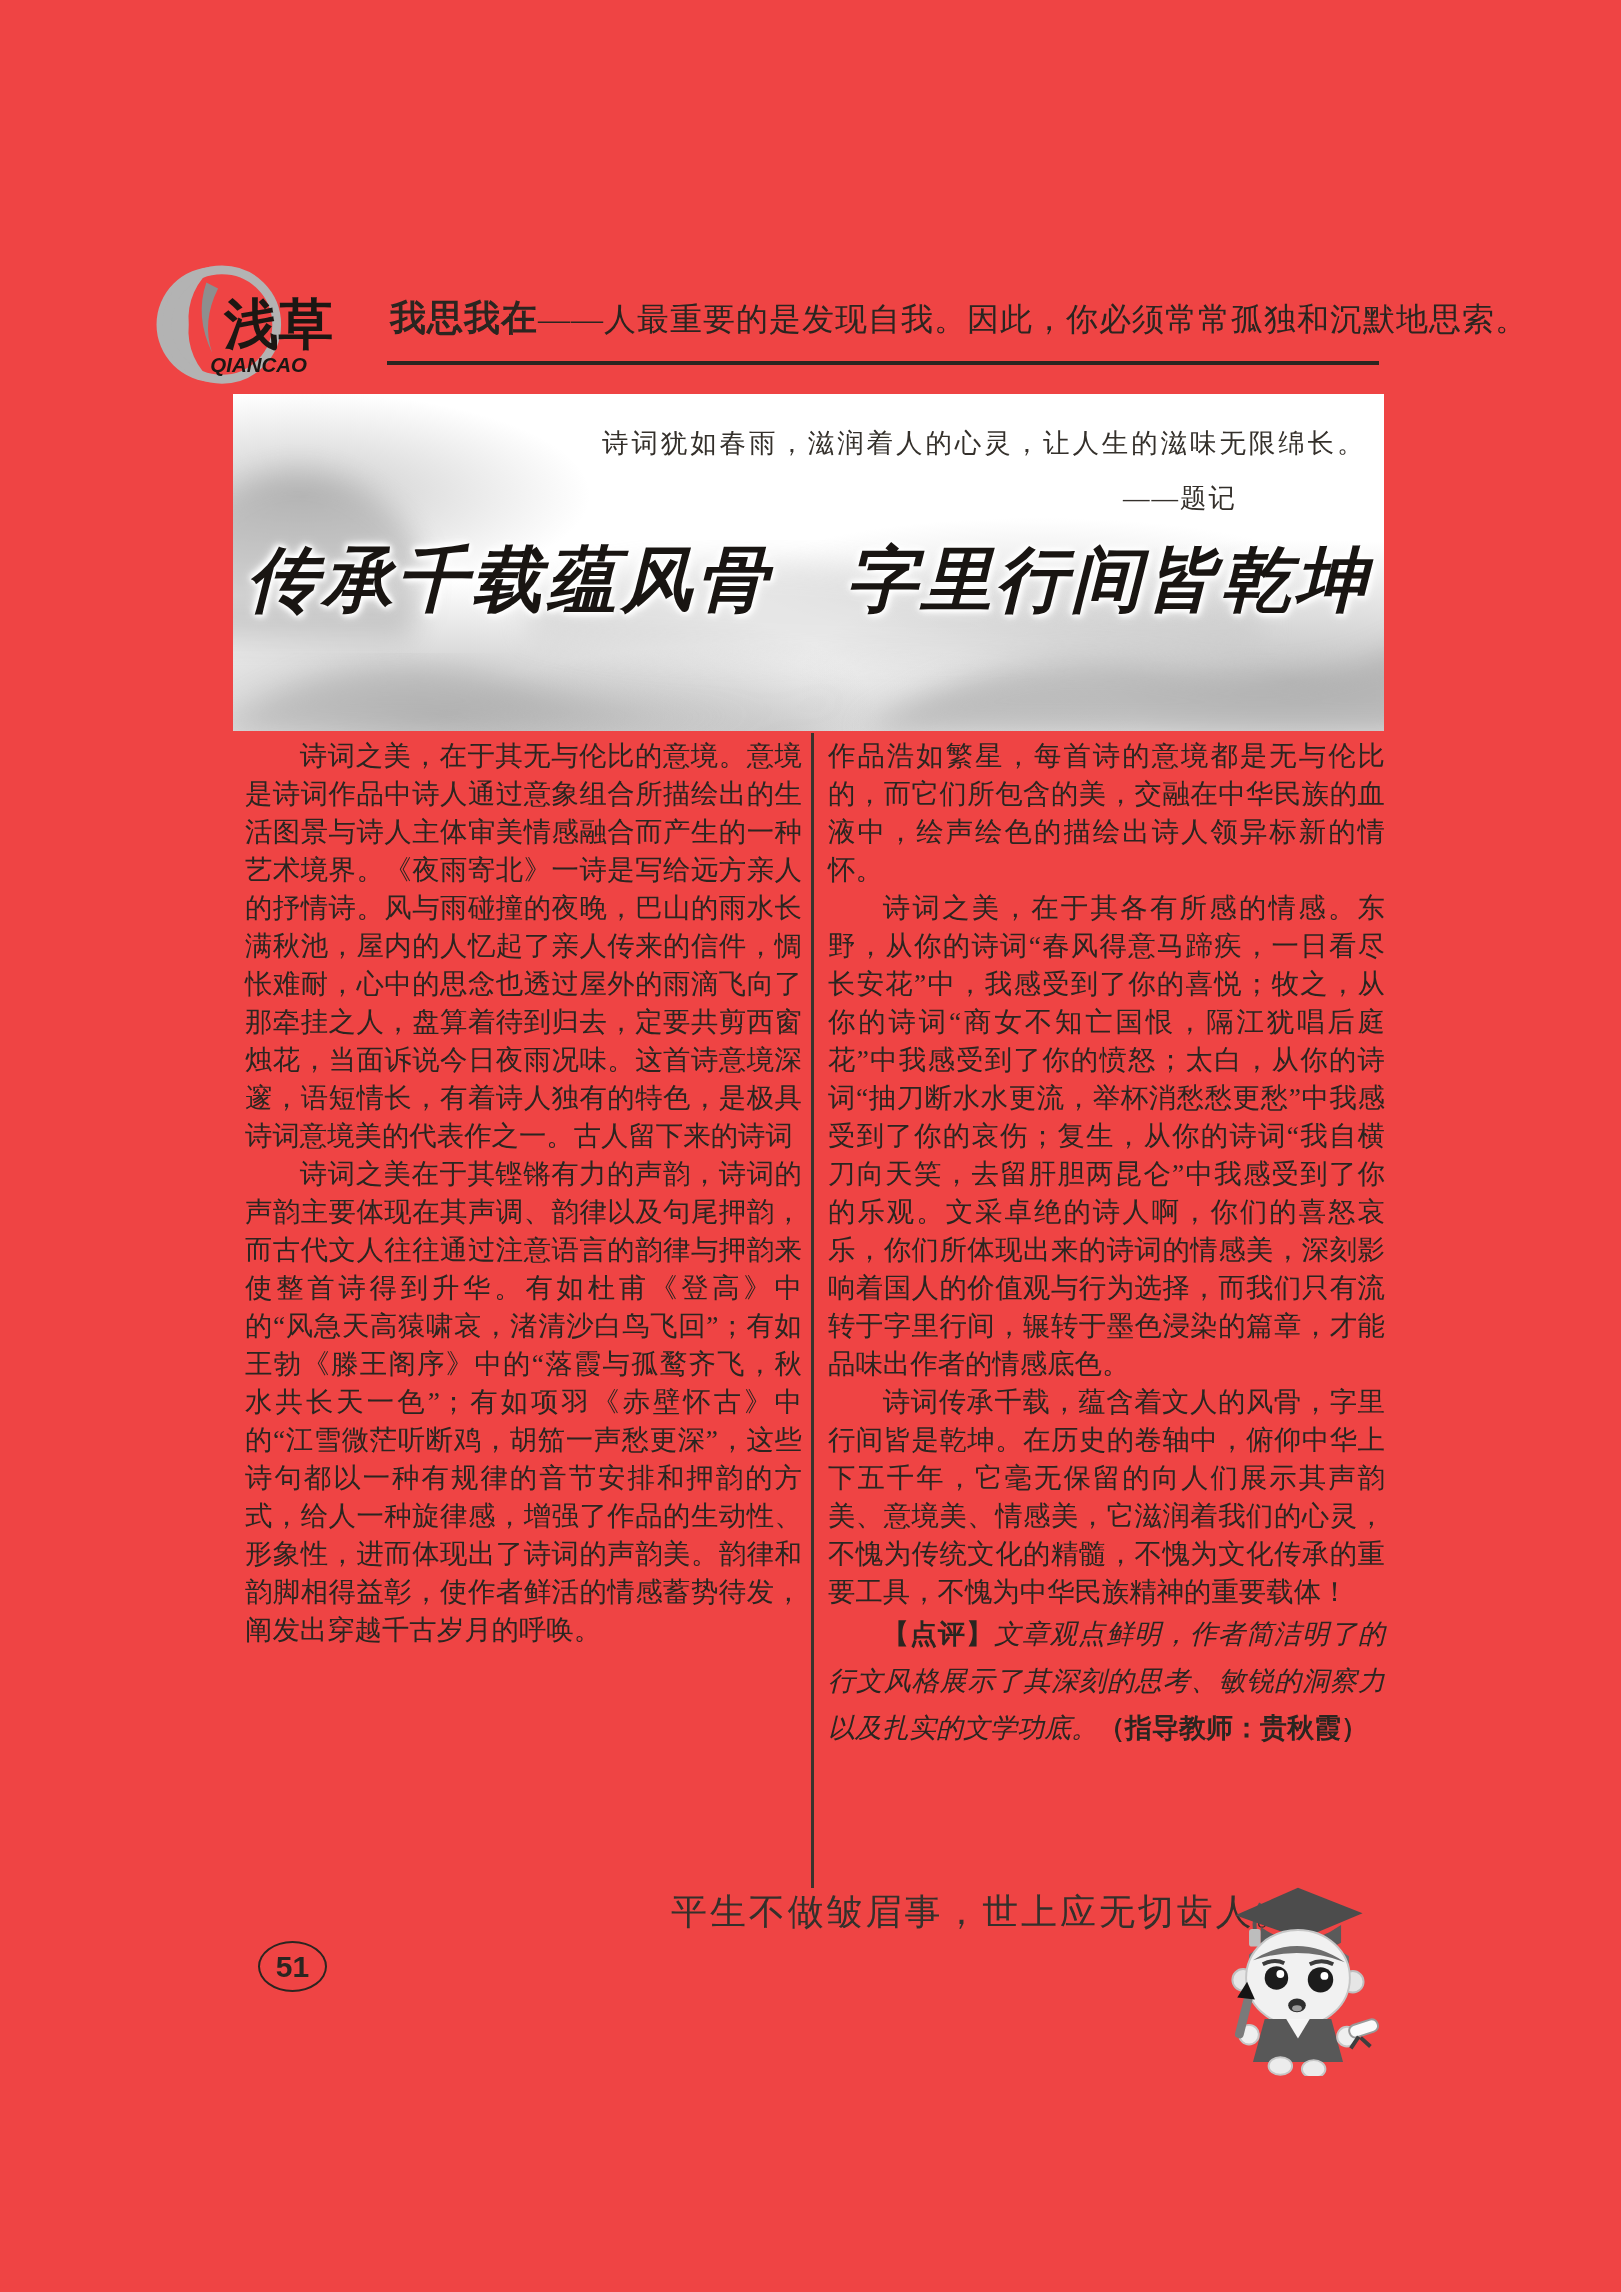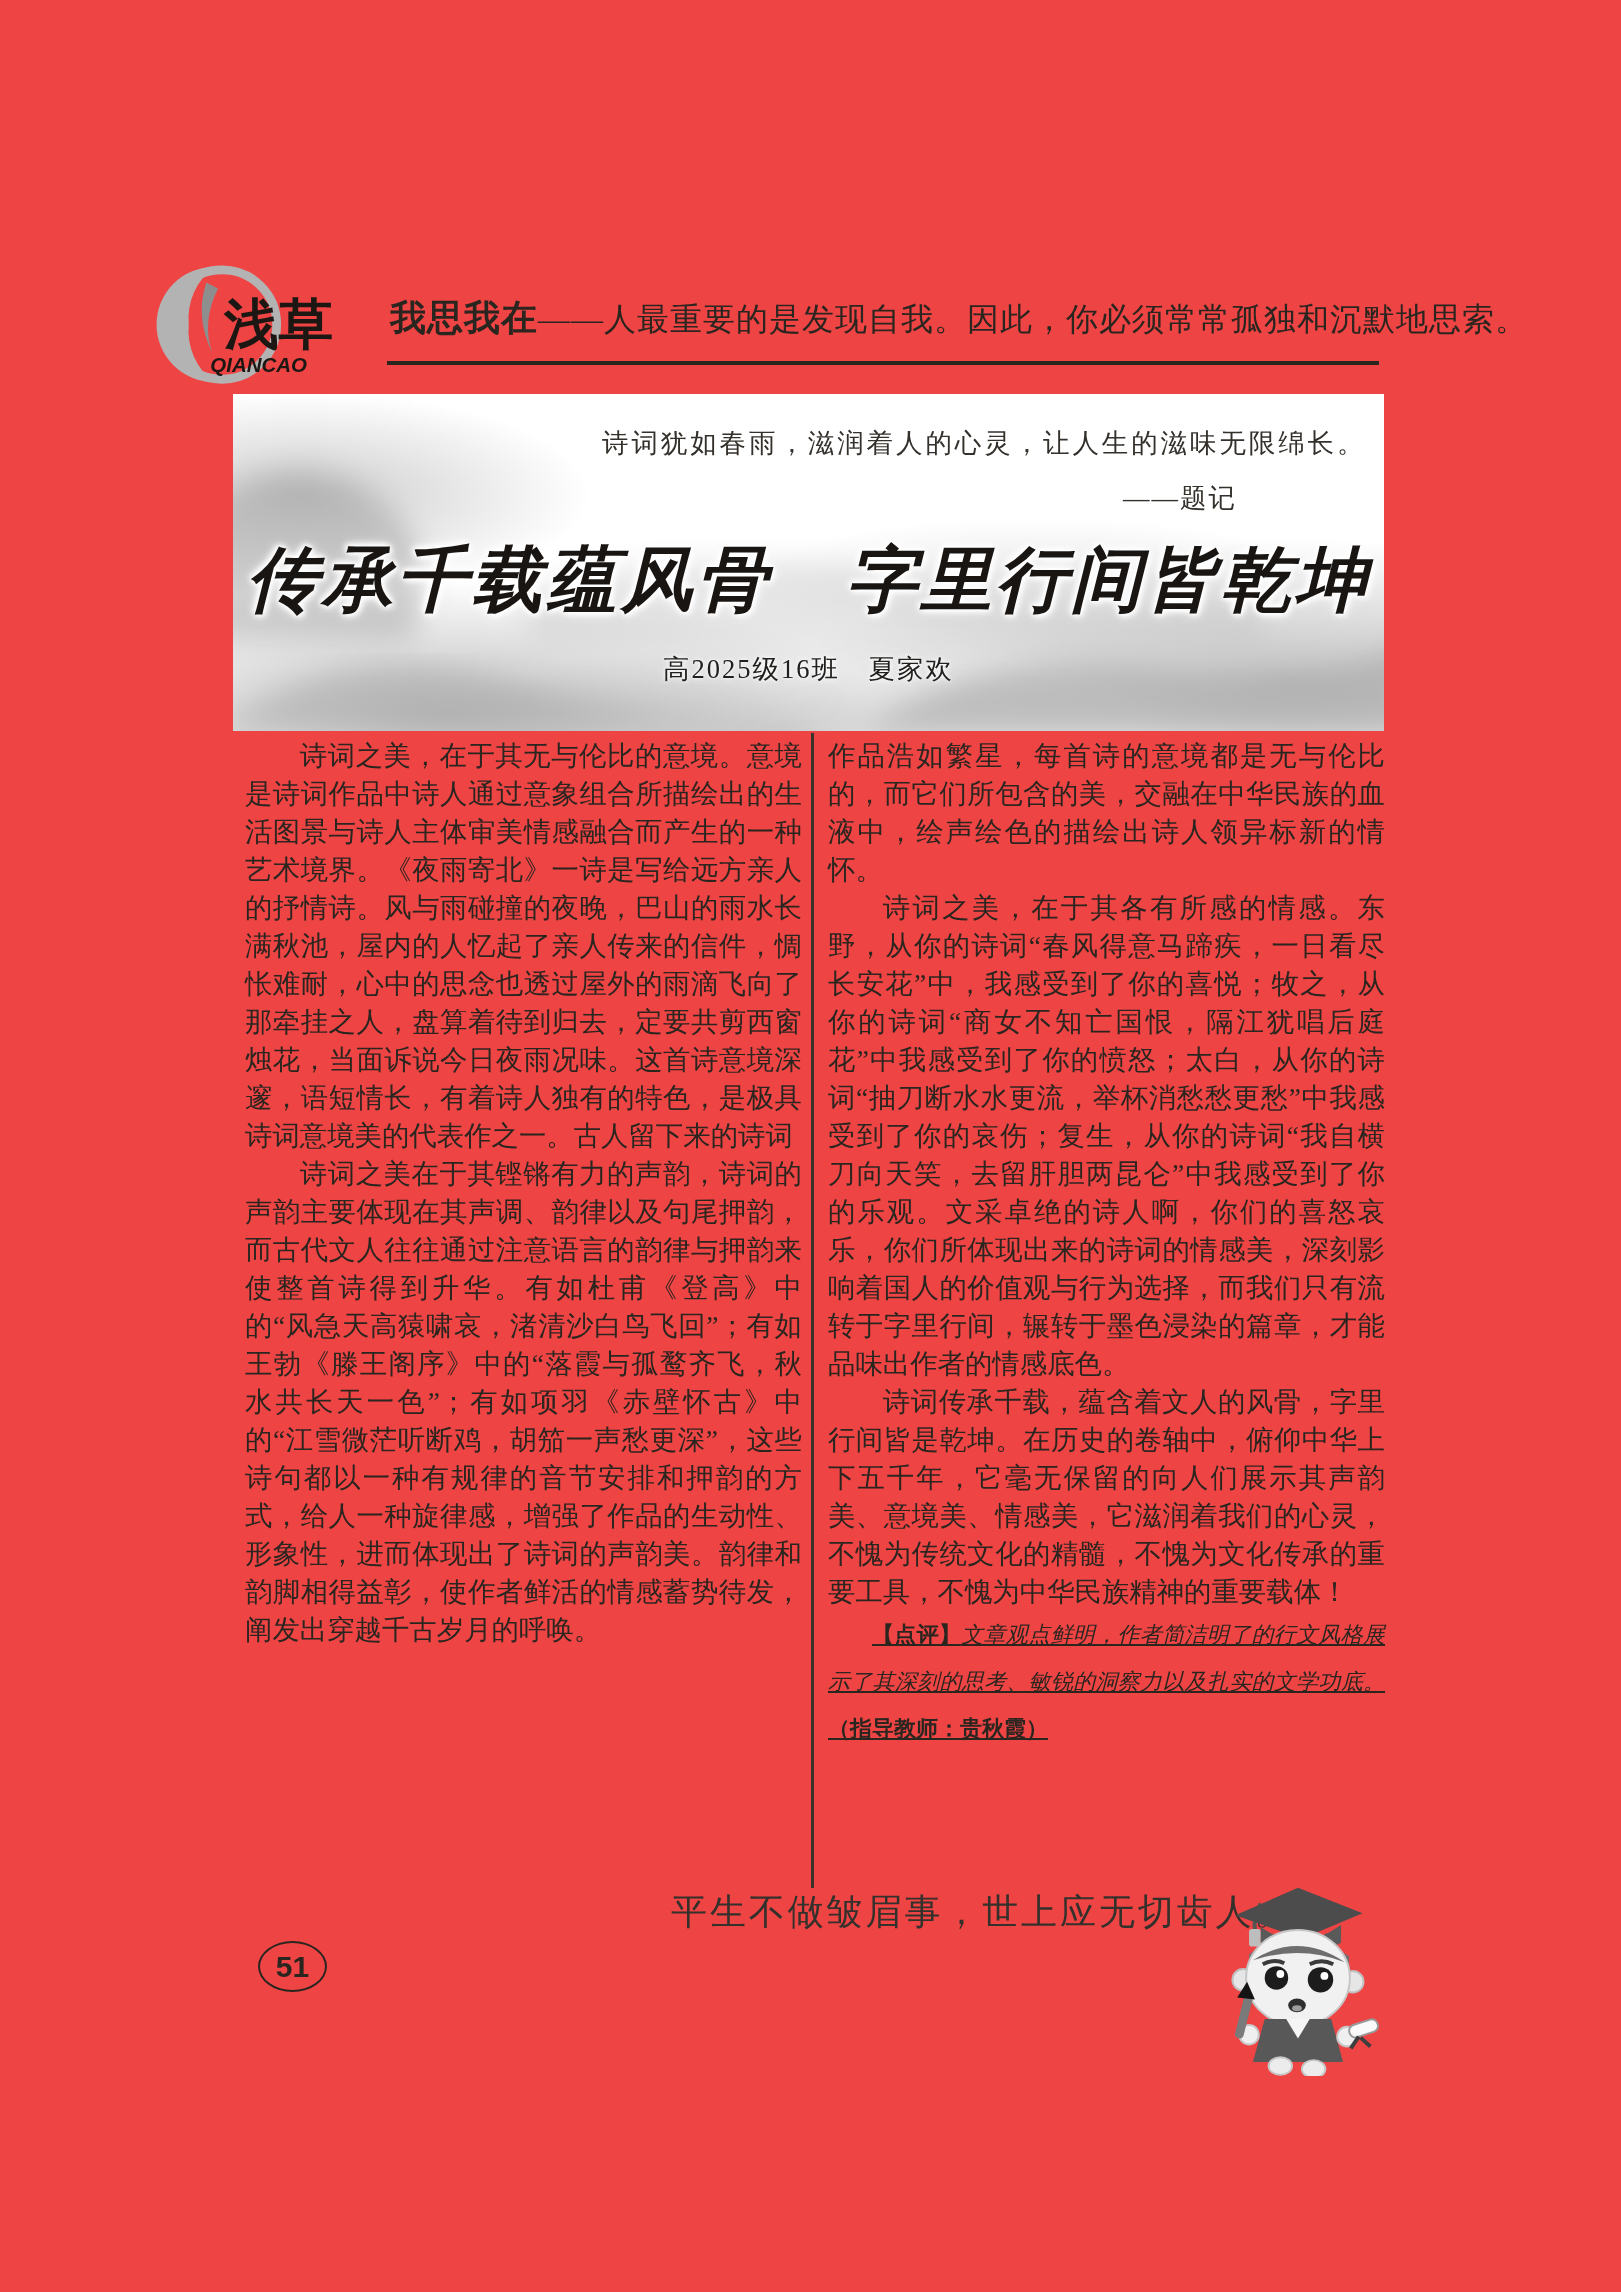--- a/index.html
+++ b/index.html
@@ -35,21 +35,21 @@
   }
   .byline{position:absolute;left:0;top:257px;width:100%;text-align:center;font-size:26.5px;letter-spacing:2px;color:#21201e;
     text-shadow:0 0 3.9px #fff,0 0 7.8px #fff;}
   
   .col{position:absolute;top:737px;width:557px;font-size:27.4px;line-height:38px;text-align:justify;}
   .col-left{left:245px;}
   .col-right{left:828px;}
   .col p{margin:0;text-indent:2em;}
   .col p.no-indent{text-indent:0;}
   .col-divider{position:absolute;left:811px;top:733px;width:2.9px;height:1155px;background:#3a332c;}
-  .comment{margin-top:45px;font-style:italic;font-size:22px;line-height:47px;text-decoration:underline;}
+  .comment{margin-top:45px;font-style:italic;font-size:27px;line-height:47px;}
   .comment .label{font-style:normal;font-weight:bold;}
   .comment .teacher{font-style:normal;font-weight:bold;font-family:"Liberation Sans",sans-serif;}
   
   .page-num{
     position:absolute;left:258px;top:1941px;width:65px;height:47px;
     border:2.9px solid #2b2520;border-radius:50%;
     text-align:center;line-height:47px;font-size:30px;font-weight:bold;letter-spacing:0;
     font-family:"Liberation Sans",sans-serif;
   }
   .motto{position:absolute;left:671px;top:1876px;font-size:36px;letter-spacing:2.9px;color:#34302b;white-space:nowrap;margin-top:12px;}
@@ -82,21 +82,20 @@
           </filter>
         </defs>
       <path filter="url(#blur1)" fill="#9a9a9a" opacity="0.45" d="M-30 120 Q60 40 150 110 Q220 160 180 250 L-30 250 Z"></path>
       <path filter="url(#blur1)" fill="#a8a8a8" opacity="0.5" d="M-20 344 Q120 240 300 300 Q470 350 620 310 Q520 344 -20 344 Z"></path>
       <path filter="url(#blur1)" fill="#9f9f9f" opacity="0.5" d="M640 344 Q780 250 950 280 Q1120 305 1200 250 L1200 344 Z"></path>
       <path filter="url(#blur1)" fill="#c2c2c2" opacity="0.4" d="M300 200 Q520 140 760 200 Q900 235 1050 205 L1050 260 Q700 290 300 250 Z"></path>
     </svg>
     <div class="epigraph">诗词犹如春雨，滋润着人的心灵，让人生的滋味无限绵长。</div>
     <div class="epigraph-sign">——题记</div>
     <div class="banner-title">传承千载蕴风骨　字里行间皆乾坤</div>
-    <div class="byline">高2025级16班　夏家欢</div>
   </div>
 
   <div class="col col-left">
     <p>诗词之美，在于其无与伦比的意境。意境是诗词作品中诗人通过意象组合所描绘出的生活图景与诗人主体审美情感融合而产生的一种艺术境界。《夜雨寄北》一诗是写给远方亲人的抒情诗。风与雨碰撞的夜晚，巴山的雨水长满秋池，屋内的人忆起了亲人传来的信件，惆怅难耐，心中的思念也透过屋外的雨滴飞向了那牵挂之人，盘算着待到归去，定要共剪西窗烛花，当面诉说今日夜雨况味。这首诗意境深邃，语短情长，有着诗人独有的特色，是极具诗词意境美的代表作之一。古人留下来的诗词</p>
     <p>诗词之美在于其铿锵有力的声韵，诗词的声韵主要体现在其声调、韵律以及句尾押韵，而古代文人往往通过注意语言的韵律与押韵来使整首诗得到升华。有如杜甫《登高》中的“风急天高猿啸哀，渚清沙白鸟飞回”；有如王勃《滕王阁序》中的“落霞与孤鹜齐飞，秋水共长天一色”；有如项羽《赤壁怀古》中的“江雪微茫听断鸡，胡笳一声愁更深”，这些诗句都以一种有规律的音节安排和押韵的方式，给人一种旋律感，增强了作品的生动性、形象性，进而体现出了诗词的声韵美。韵律和韵脚相得益彰，使作者鲜活的情感蓄势待发，阐发出穿越千古岁月的呼唤。</p>
   </div>
 
   <div class="col-divider"></div>
 
   <div class="col col-right">

